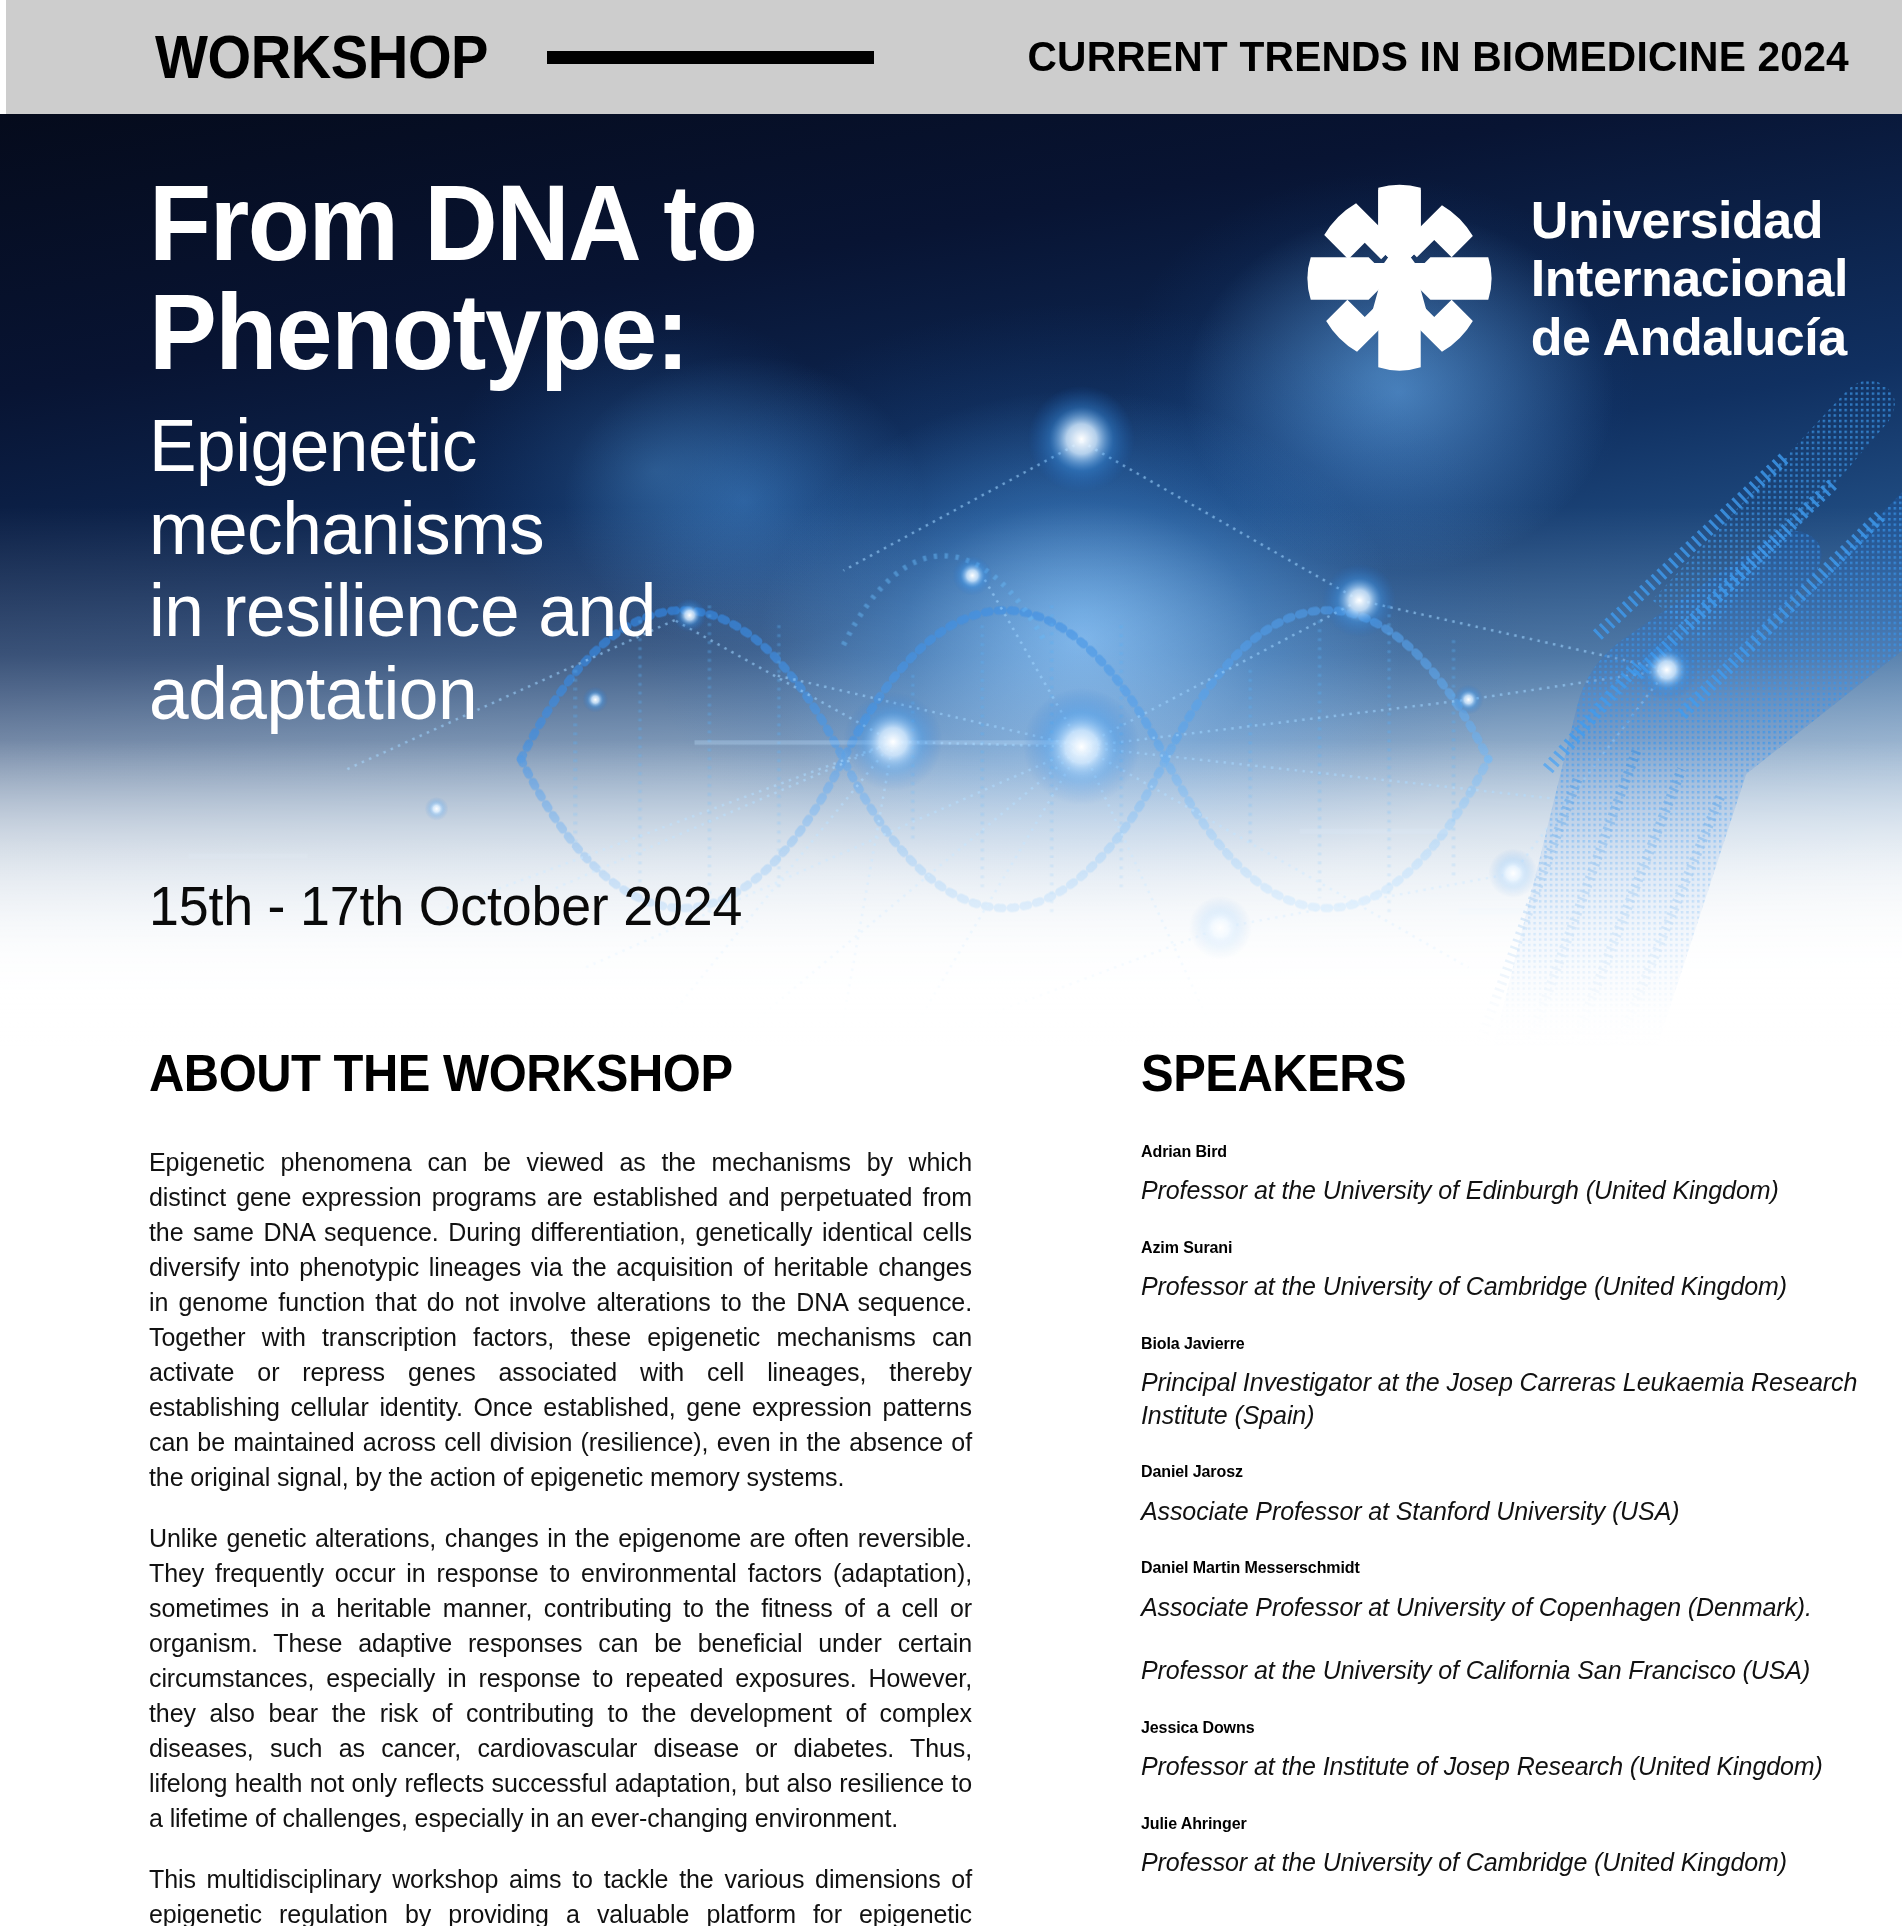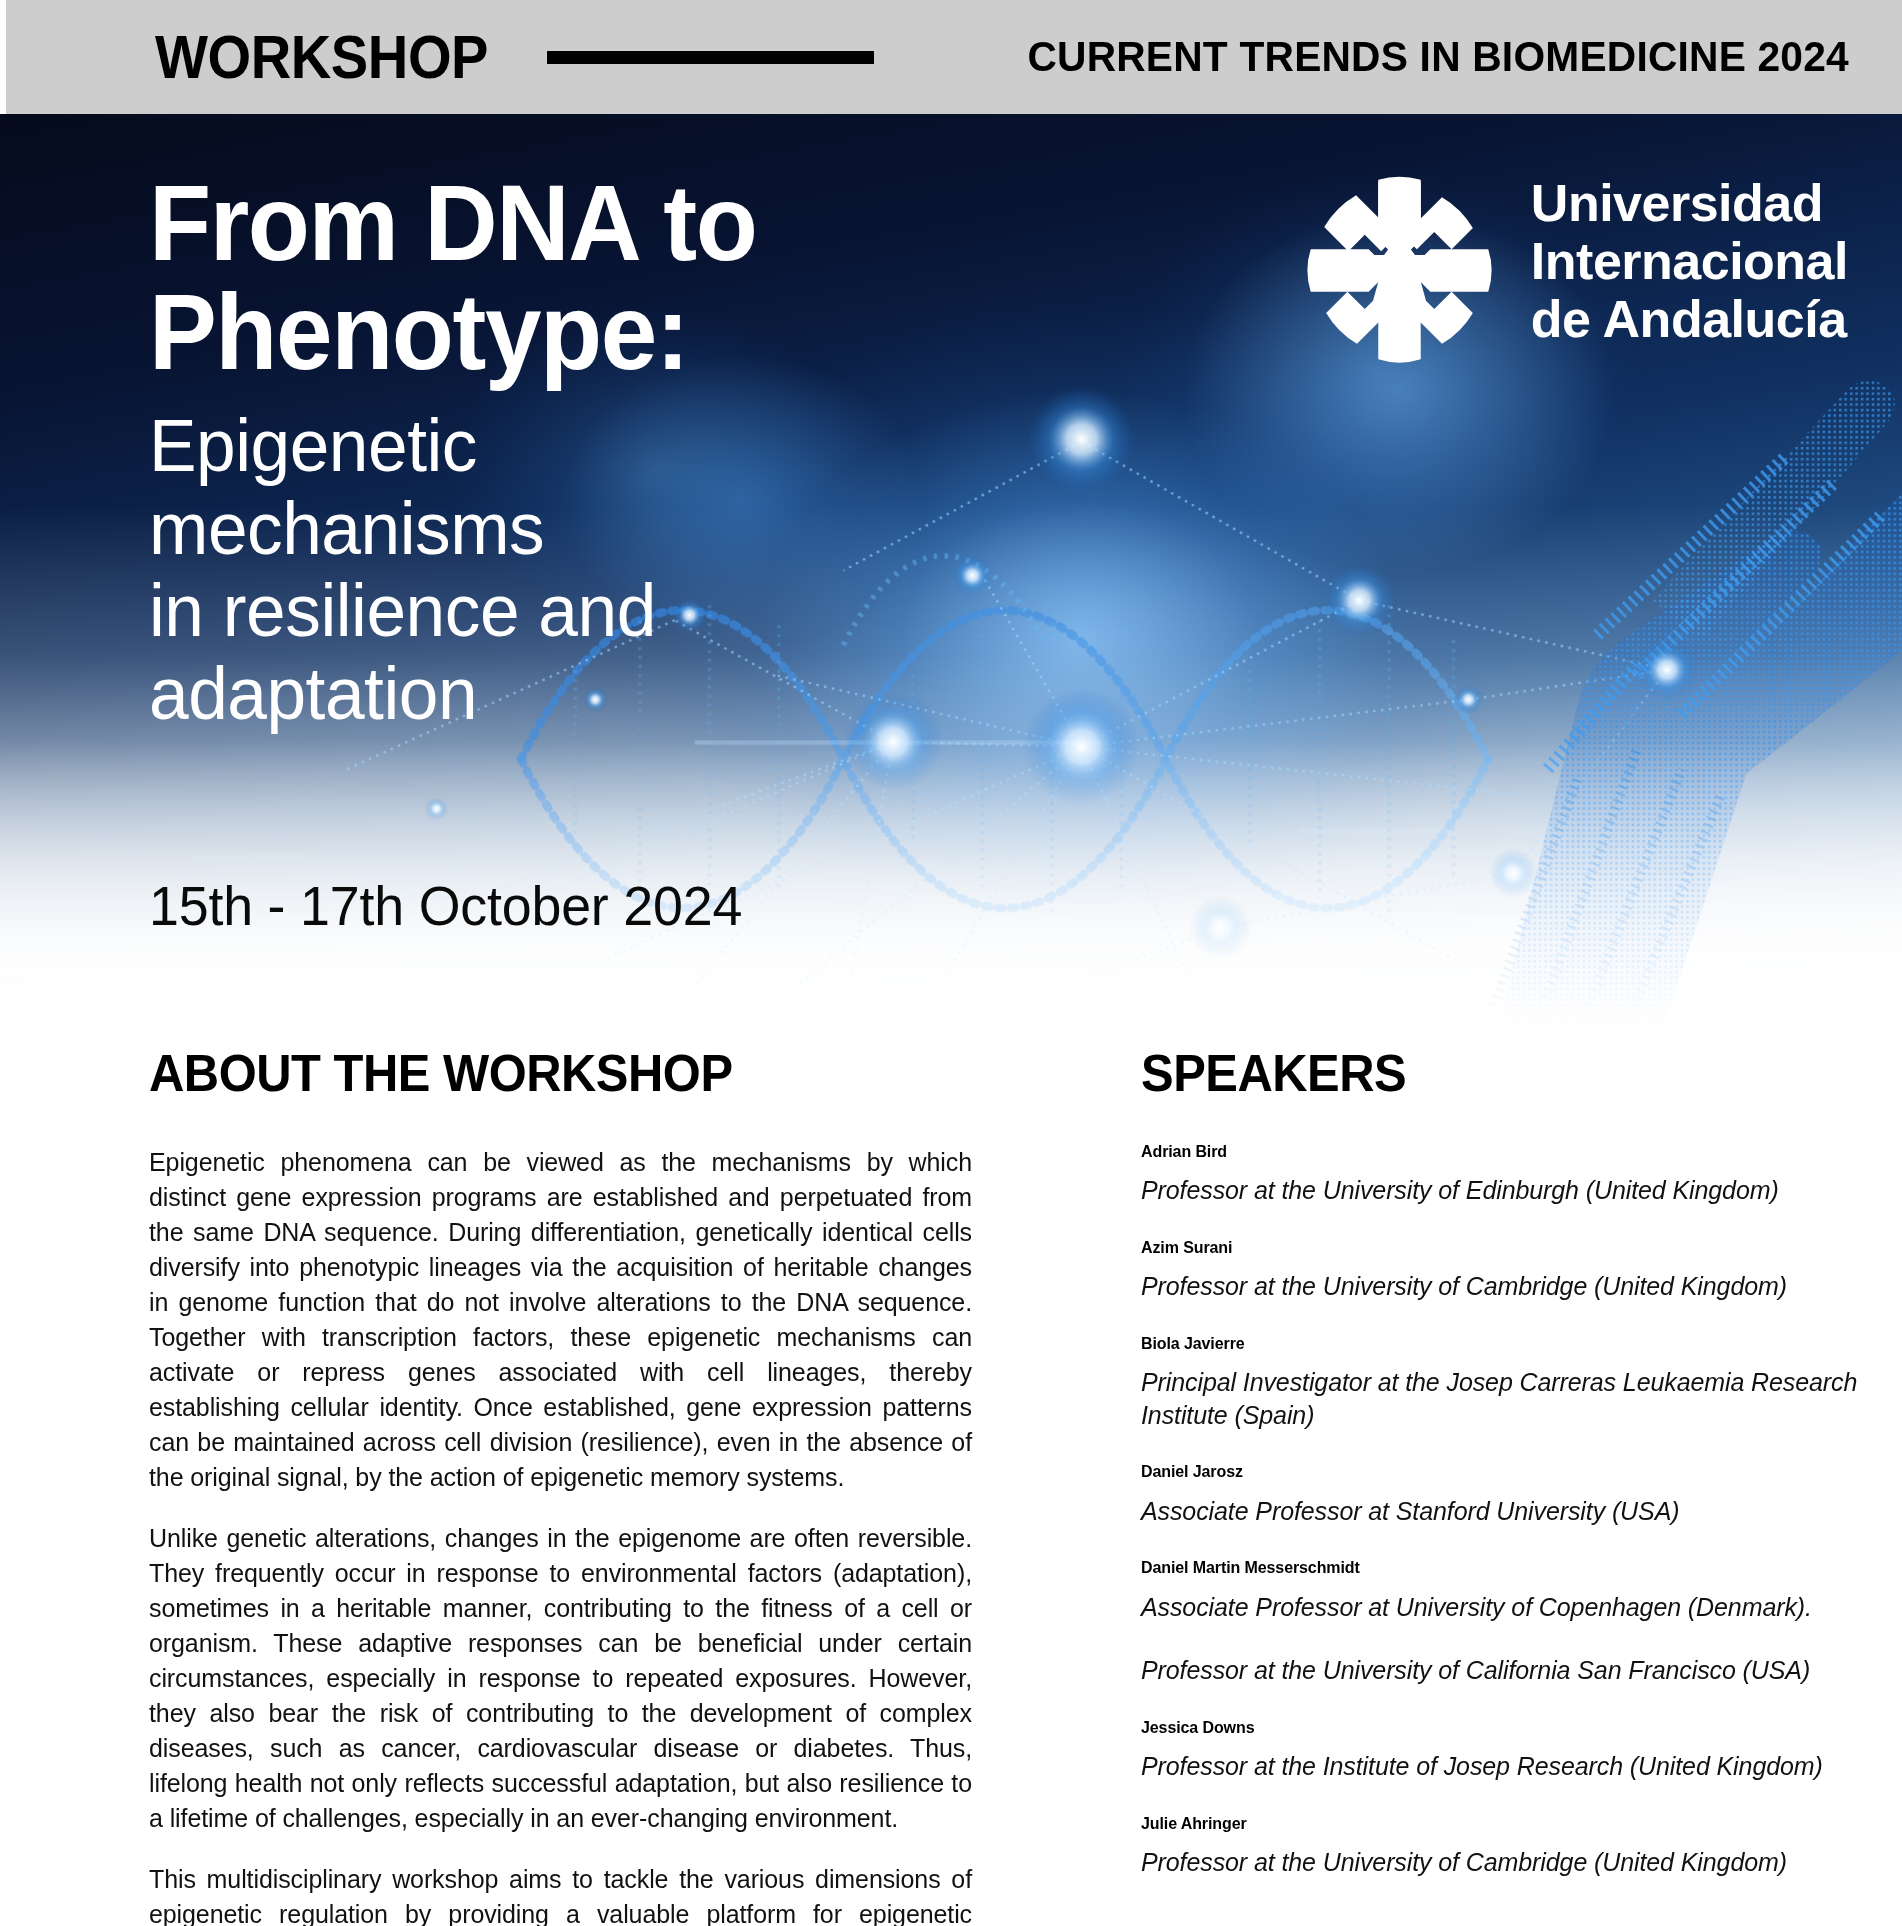--- a/index.html
+++ b/index.html
@@ -75,22 +75,22 @@
   }
   .hero-date{
     position:absolute; left:149px; top:759px;
     color:#0a0a0a; font-size:56px; font-weight:400;
     letter-spacing:-0.2px; white-space:nowrap;
     transform:scaleX(0.96); transform-origin:left top;
   }
 
   
   .logo-block{
-    position:absolute; right:55px; top:60px;
-    display:flex; align-items:flex-start; gap:35px;
+    position:absolute; right:55px; top:68px;
+    display:flex; align-items:center; gap:35px;
   }
   .logo-mark{ width:193px; height:193px; flex:0 0 auto; }
   .logo-text{
     color:#fff; font-size:52px; font-weight:700;
     line-height:1.12; letter-spacing:-0.5px; white-space:nowrap;
   }
 
   
   .content{
     position:absolute; left:0; top:1047px; width:1903px;

